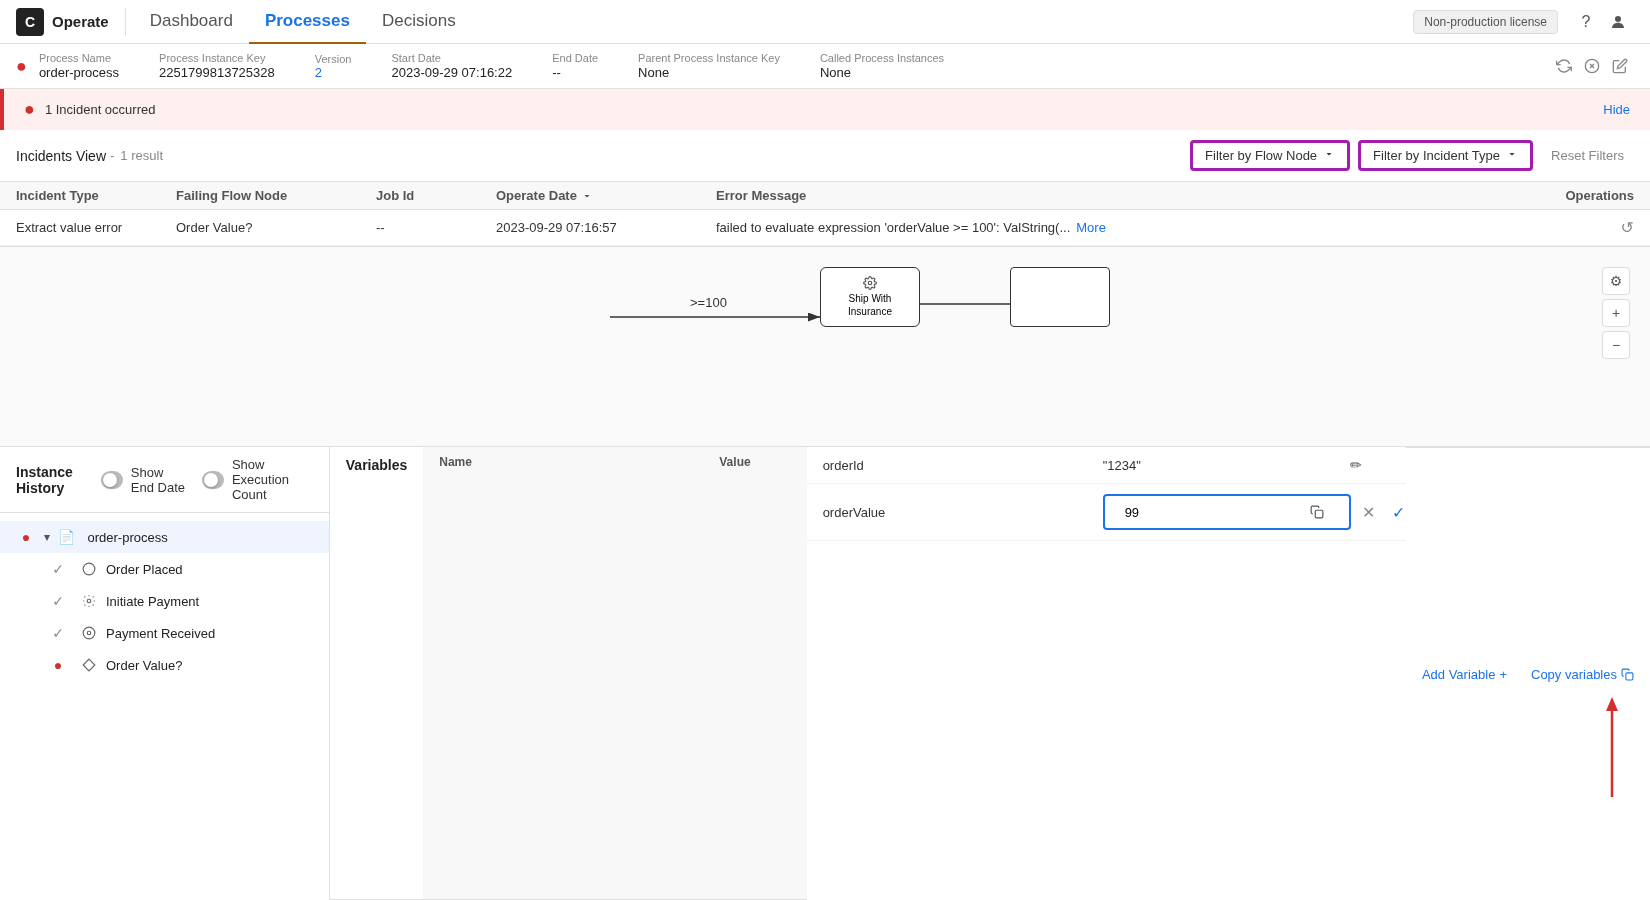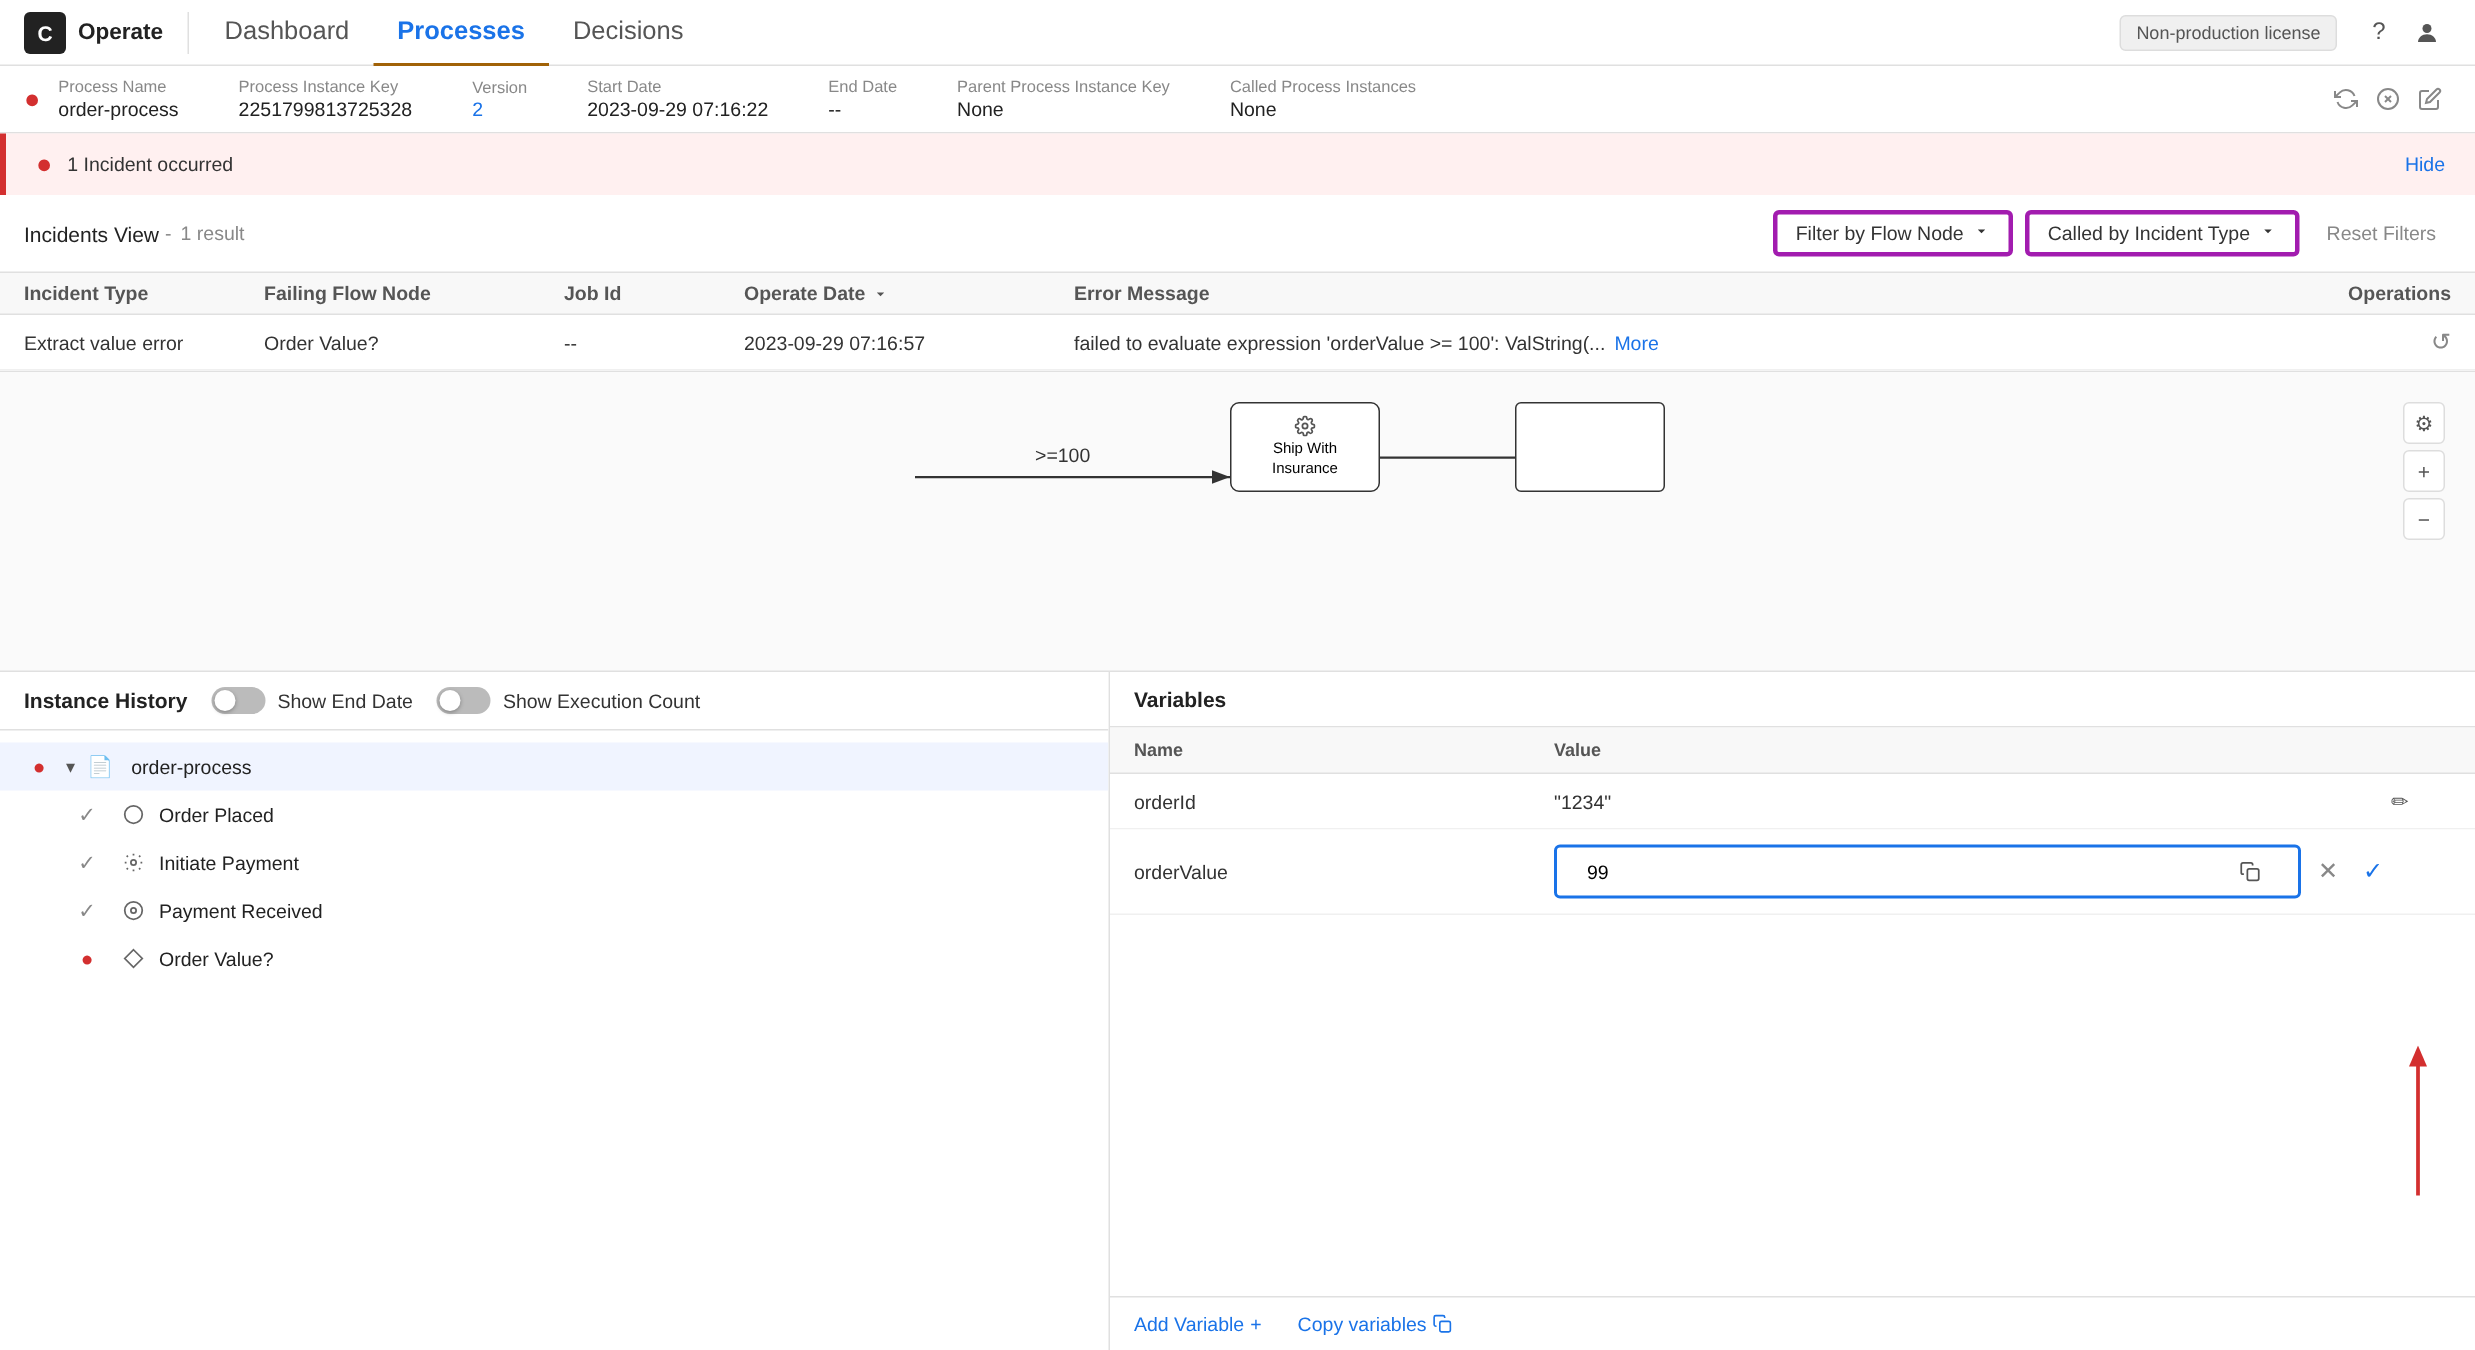--- a/index.html
+++ b/index.html
@@ -76,21 +76,21 @@
     .history-item.process-row { background: #f0f4ff; cursor: pointer; }
     .hist-icon { width: 20px; height: 20px; display: flex; align-items: center; justify-content: center; font-size: 14px; flex-shrink: 0; }
     .hist-icon.error { color: #d32f2f; }
     .hist-icon.success { color: #888; }
     .hist-indent { margin-left: 32px; }
     .hist-name { font-size: 13px; color: #222; }
     .hist-node-icon { width: 18px; height: 18px; display: flex; align-items: center; justify-content: center; font-size: 12px; color: #666; flex-shrink: 0; }
     .expand-btn { font-size: 12px; color: #555; cursor: pointer; }
 
     
-    .variables-panel { flex: 1; background: #fff; display: flex; flex-direction: column; }
+    .variables-panel { flex: 1; background: #fff; display: flex; flex-direction: row; }
     .variables-header { padding: 10px 16px; border-bottom: 1px solid #e0e0e0; }
     .variables-title { font-weight: 600; font-size: 14px; color: #222; }
     .variables-table-header { display: grid; grid-template-columns: 280px 1fr 40px; padding: 8px 16px; border-bottom: 1px solid #e0e0e0; background: #f8f8f8; }
     .var-col-header { font-size: 12px; font-weight: 600; color: #555; }
     .variables-list { flex: 1; overflow-y: auto; }
     .variable-row { display: grid; grid-template-columns: 280px 1fr 40px; padding: 10px 16px; border-bottom: 1px solid #f0f0f0; align-items: center; }
     .variable-row.editing { background: #fff; }
     .var-name { font-size: 13px; color: #333; }
     .var-value { font-size: 13px; color: #333; }
     .var-edit-btn { cursor: pointer; color: #555; font-size: 14px; }
@@ -191,21 +191,21 @@
       <span style="margin-left:4px;color:#888;font-size:13px;"> - </span>
       <span class="incidents-count">1 result</span>
       <div class="filter-spacer"></div>
       <div class="filter-btn">
         <span>Filter by Flow Node</span>
         <svg width="12" height="12" viewBox="0 0 24 24" fill="currentColor">
             <path d="M7 10l5 5 5-5z"></path>
           </svg>
       </div>
       <div class="filter-btn">
-        <span>Called by Incident Type</span>
+        <span>Filter by Incident Type</span>
         <svg width="12" height="12" viewBox="0 0 24 24" fill="currentColor">
             <path d="M7 10l5 5 5-5z"></path>
           </svg>
       </div>
       <div class="reset-filters-btn">Reset Filters</div>
     </div>
     <div class="table-header">
       <div class="table-header-cell">
         <span>Incident Type</span>
       </div>

